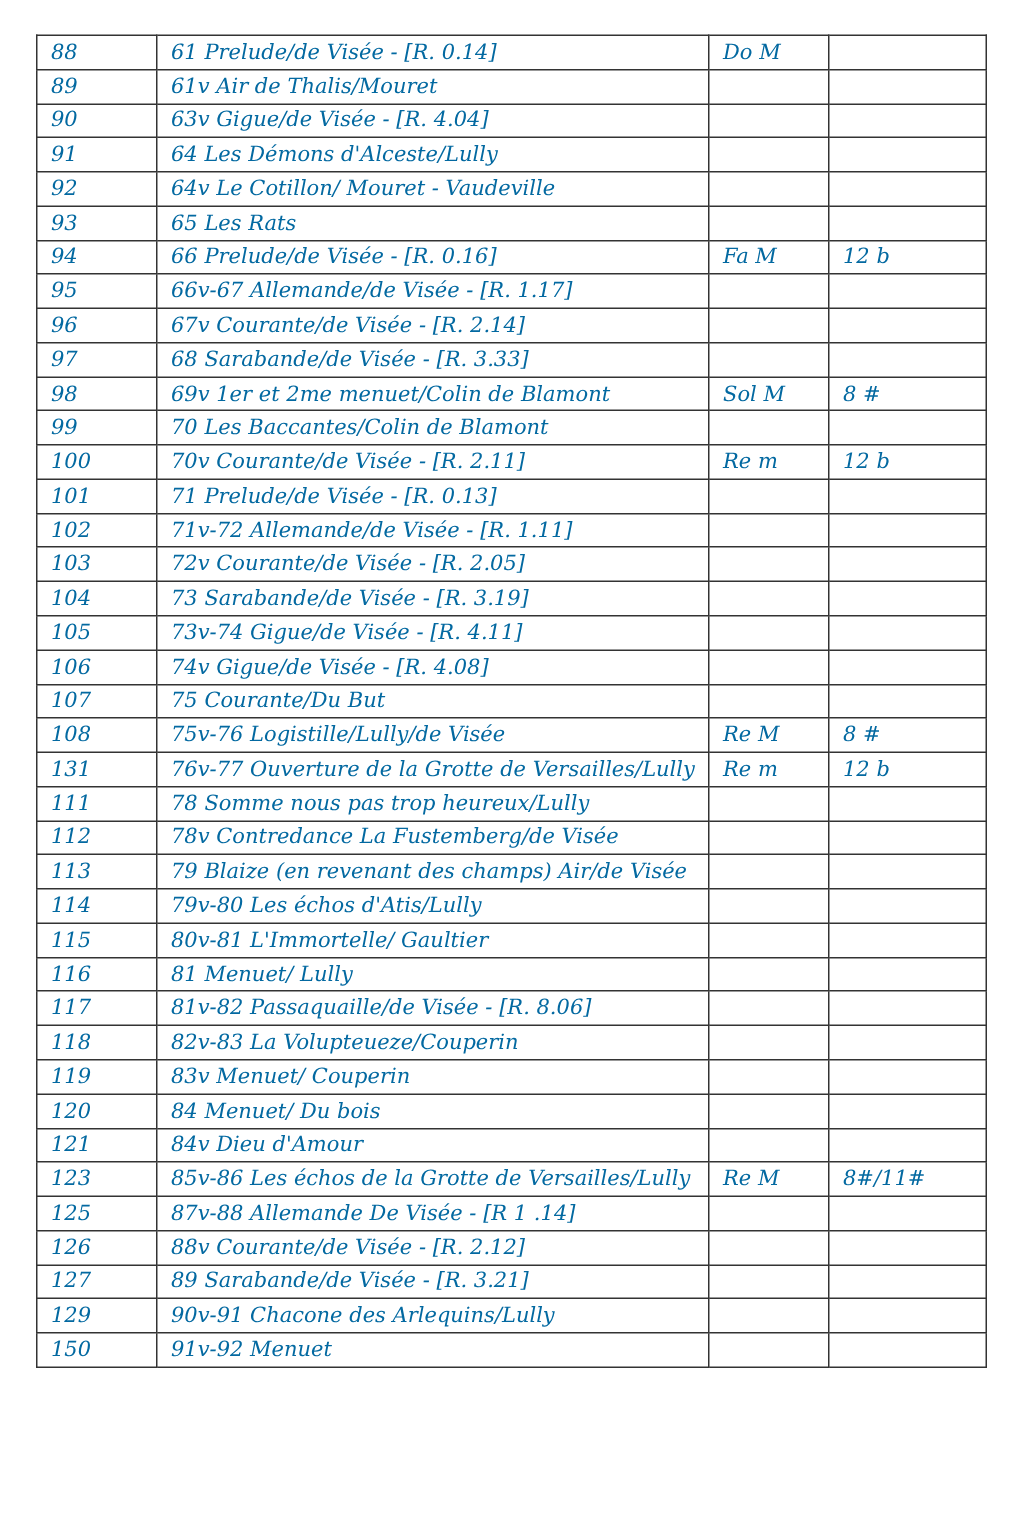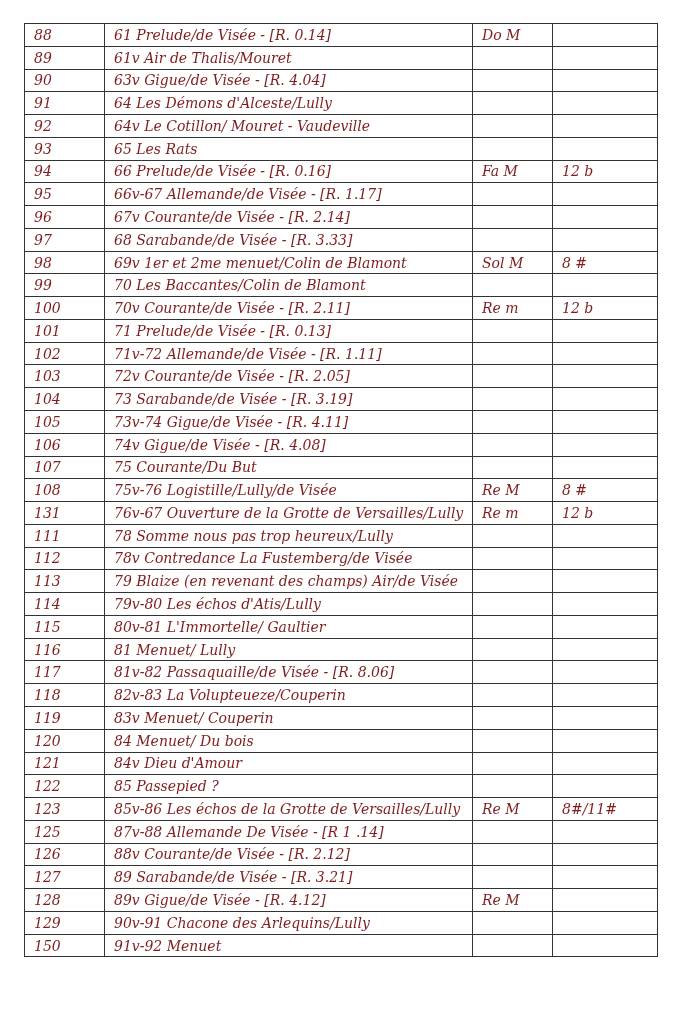--- a/index.html
+++ b/index.html
@@ -6,21 +6,21 @@
   body { width: 682px; height: 1024px; position: relative; overflow: hidden; }
   .page { position: absolute; left: 0; top: 0; width: 682px; height: 1024px; background: #fff; }
   table.inv {
     position: absolute; left: 24px; top: 23px;
     width: 633px;
     border-collapse: collapse;
     table-layout: fixed;
     font-family: "DejaVu Serif", "Liberation Serif", serif;
     font-style: italic;
     font-size: 14px;
-    color: #7f1d1d;
+    color: #0369a1;
   }
   table.inv td {
     border: 1.3px solid #333;
     height: 21.77px;
     padding: 0 0 0 9px;
     line-height: 20px;
     white-space: nowrap;
     overflow: hidden;
     vertical-align: middle;
   }
@@ -162,21 +162,21 @@
           <td></td>
         </tr>
         <tr>
           <td>108</td>
           <td>75v-76 Logistille/Lully/de Visée</td>
           <td>Re M</td>
           <td>8 #</td>
         </tr>
         <tr>
           <td>131</td>
-          <td>76v-67 Ouverture de la Grotte de Versailles/Lully</td>
+          <td>76v-77 Ouverture de la Grotte de Versailles/Lully</td>
           <td>Re m</td>
           <td>12 b</td>
         </tr>
         <tr>
           <td>111</td>
           <td>78 Somme nous pas trop heureux/Lully</td>
           <td></td>
           <td></td>
         </tr>
         <tr>
@@ -229,26 +229,20 @@
         </tr>
         <tr>
           <td>120</td>
           <td>84 Menuet/ Du bois</td>
           <td></td>
           <td></td>
         </tr>
         <tr>
           <td>121</td>
           <td>84v Dieu d'Amour</td>
-          <td></td>
-          <td></td>
-        </tr>
-        <tr>
-          <td>122</td>
-          <td>85 Passepied ?</td>
           <td></td>
           <td></td>
         </tr>
         <tr>
           <td>123</td>
           <td>85v-86 Les échos de la Grotte de Versailles/Lully</td>
           <td>Re M</td>
           <td>8#/11#</td>
         </tr>
         <tr>
@@ -260,26 +254,20 @@
         <tr>
           <td>126</td>
           <td>88v Courante/de Visée - [R. 2.12]</td>
           <td></td>
           <td></td>
         </tr>
         <tr>
           <td>127</td>
           <td>89 Sarabande/de Visée - [R. 3.21]</td>
           <td></td>
-          <td></td>
-        </tr>
-        <tr>
-          <td>128</td>
-          <td>89v Gigue/de Visée - [R. 4.12]</td>
-          <td>Re M</td>
           <td></td>
         </tr>
         <tr>
           <td>129</td>
           <td>90v-91 Chacone des Arlequins/Lully</td>
           <td></td>
           <td></td>
         </tr>
         <tr>
           <td>150</td>

